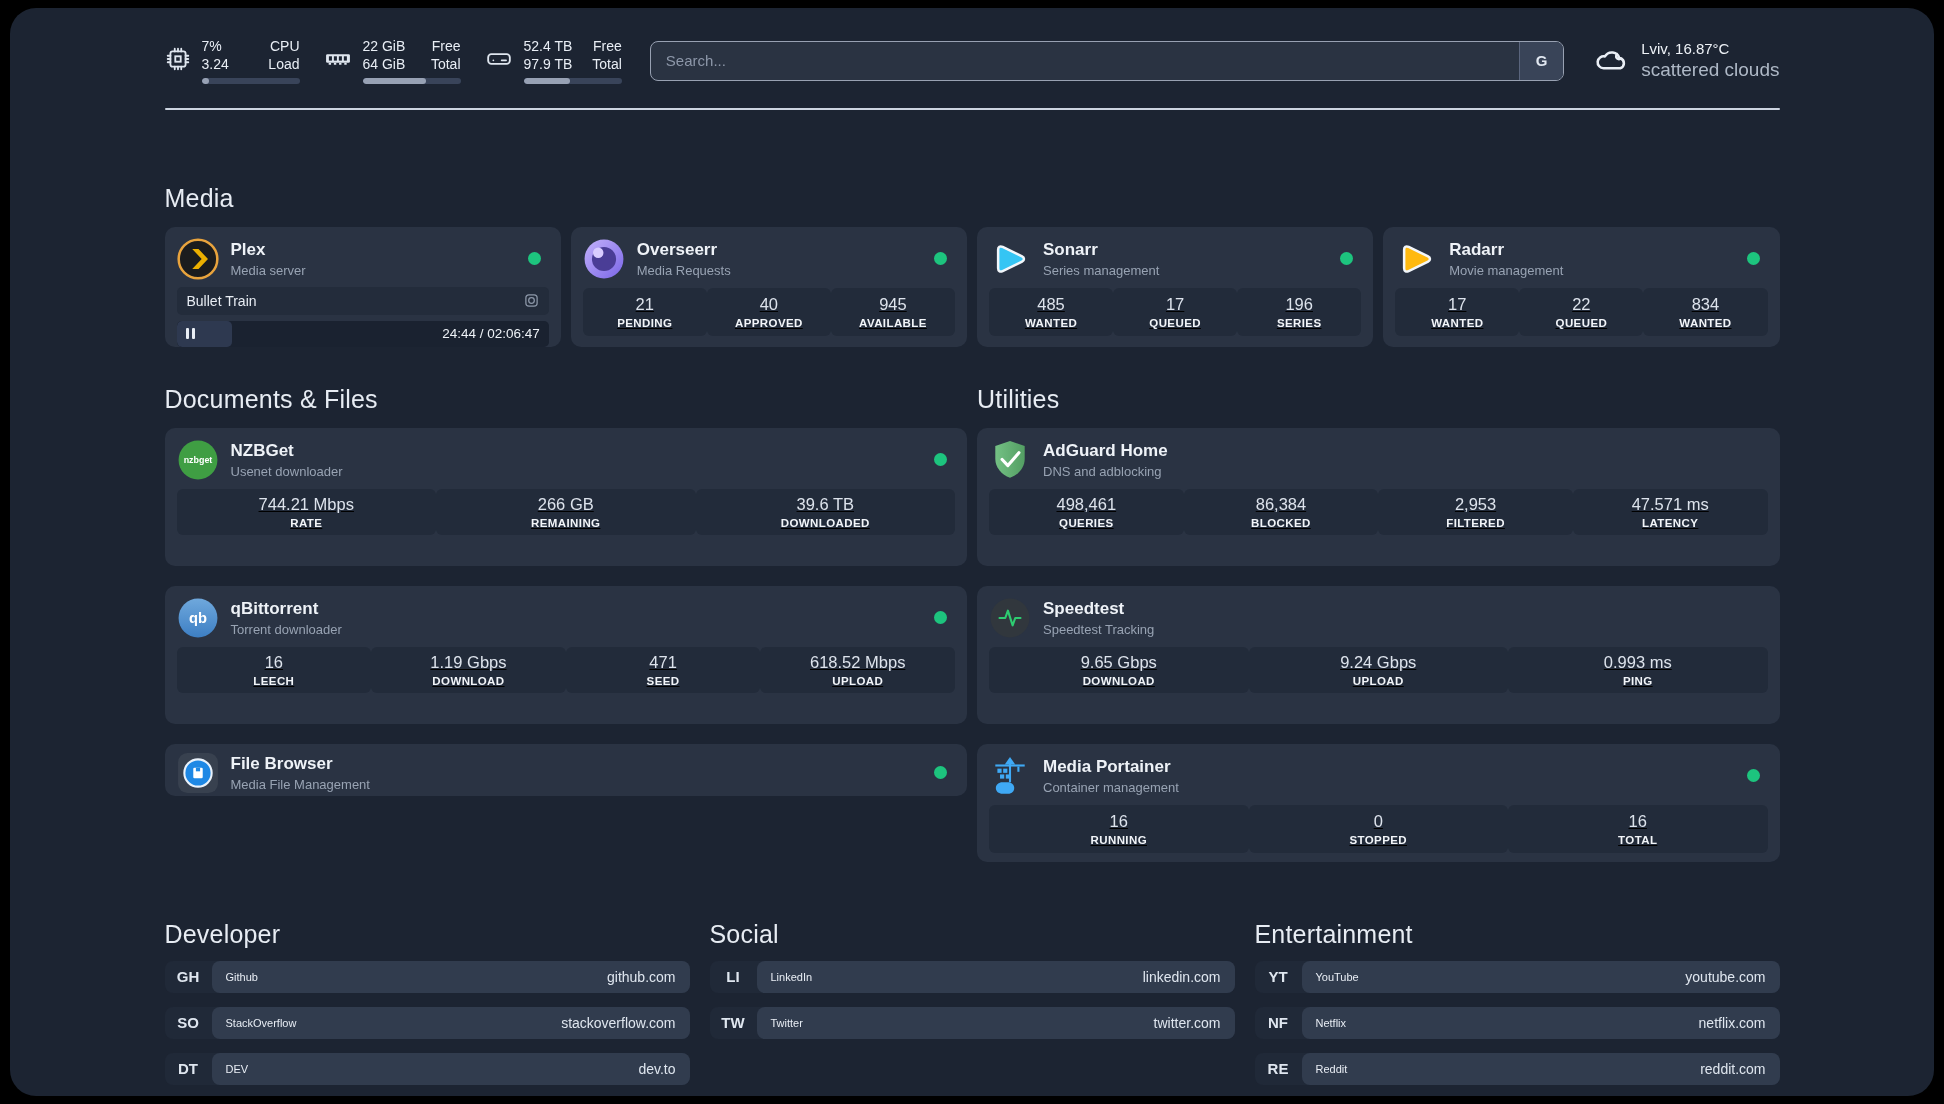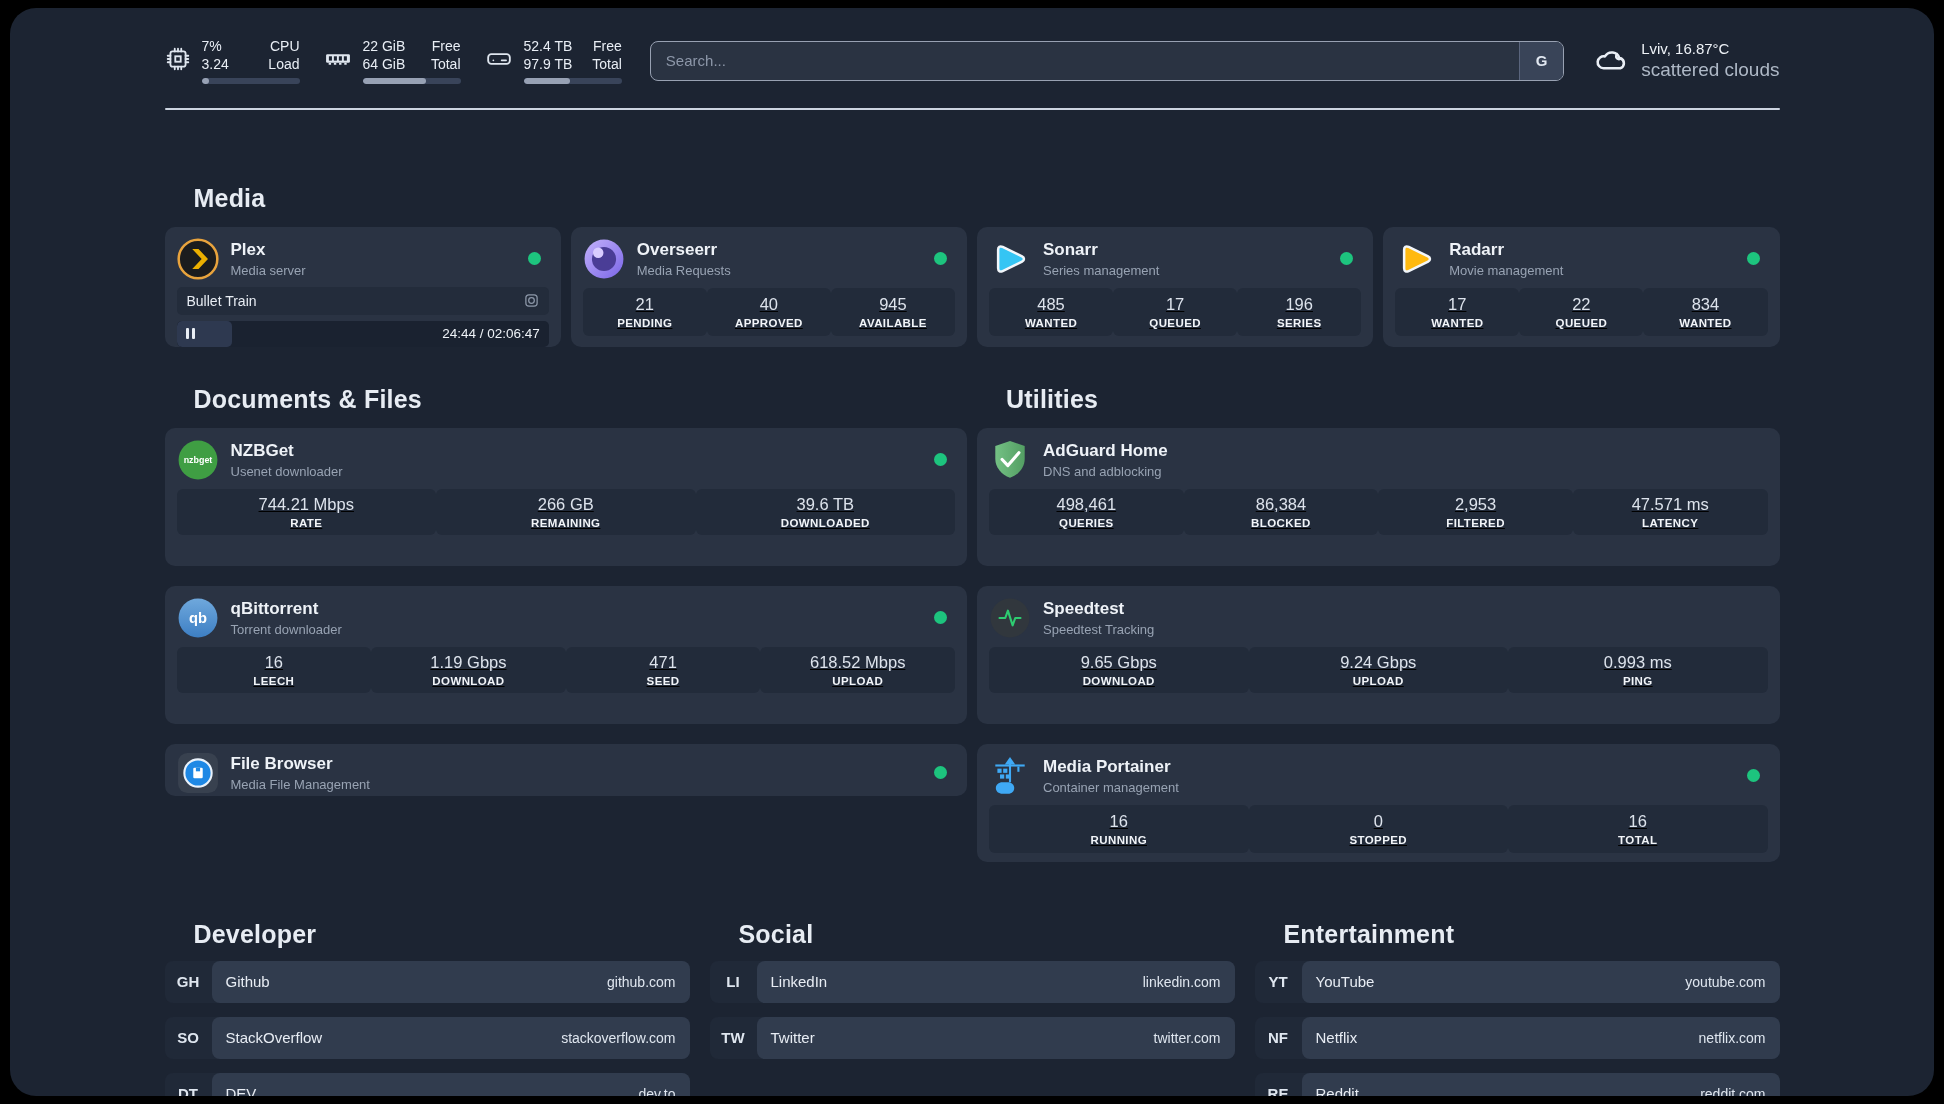--- a/index.html
+++ b/index.html
@@ -24,21 +24,21 @@
   .searchwrap input::placeholder { color:#8d97a9; }
   .engine { position:absolute; right:1px; top:1px; bottom:1px; width:44px; background:#394458; border-left:1px solid #5a657d; border-radius:0 7px 7px 0; display:flex; align-items:center; justify-content:center; color:#e2e8f1; font-size:15px; font-weight:600; cursor:pointer; }
 
   .weather { display:flex; align-items:center; gap:13px; }
   .weather-txt .l1 { font-size:15px; color:#eef2f7; }
   .weather-txt .l2 { font-size:19px; color:#aeb8c6; margin-top:2px; }
 
   .divider { height:2px; background:#ccd4e0; margin-top:24px; border-radius:1px; }
 
   
-  .sec-title { font-size:25px; font-weight:700; color:#e7ecf3; letter-spacing:.2px;margin-left:29px; }
+  .sec-title { font-size:25px; font-weight:400; color:#e7ecf3; letter-spacing:.2px; }
   .media-title { margin-top:74px; margin-bottom:14px; }
   .media-grid { display:grid; grid-template-columns:repeat(4,1fr); gap:10px; }
 
   .card { background:#2a3343; border-radius:10px; padding:10px 12px; position:relative; }
   .h120 { height:120px; }
   .h114 { height:138px; }
   .h58  { height:52px; padding-top:8px; }
   .h118 { height:118px; }
   .card-head { display:flex; align-items:center; gap:12px; height:44px; }
   .app-icon { width:42px; height:42px; flex:0 0 auto; }
@@ -62,24 +62,24 @@
   .np-time { margin-left:auto; font-size:13.5px; color:#eef2f7; padding-right:9px; position:relative; z-index:1; }
 
   .two-col { display:grid; grid-template-columns:1fr 1fr; gap:10px; margin-top:38px; }
   .col-title { margin-bottom:14px; }
   .stack > .card { margin-bottom:20px; }
   .stack > .card:last-child { margin-bottom:0; }
 
   
   .links-grid { display:grid; grid-template-columns:repeat(3,1fr); gap:20px; margin-top:58px; }
   .link-title { margin-bottom:12px; }
-  .link-row { position:relative; background:#202938; border-radius:8px; height:42px; margin-bottom:14px; cursor:pointer;text-align:right; }
+  .link-row { position:relative; background:#202938; border-radius:8px; height:32px; margin-bottom:14px; cursor:pointer;text-align:right; }
   .link-abbr { position:absolute; left:0; top:0; bottom:0; width:47px; display:flex; align-items:center; justify-content:center; font-size:15px; font-weight:600; color:#dfe6ef; }
   .link-pill { position:absolute; left:47px; right:0; top:0; bottom:0; background:#313c4e; border-radius:8px; display:flex; align-items:center; padding:0 14px; }
-  .link-label { font-size:15px; color:#e8edf4; }
+  .link-label { font-size:11px; color:#e8edf4; }
   .link-url { margin-left:auto; font-size:14px; color:#dfe6ef; }
 </style>
 </head>
 <body>
 
 <div class="app">
   <div class="container">
 
     <div class="topbar">
       <div class="sysstats">

